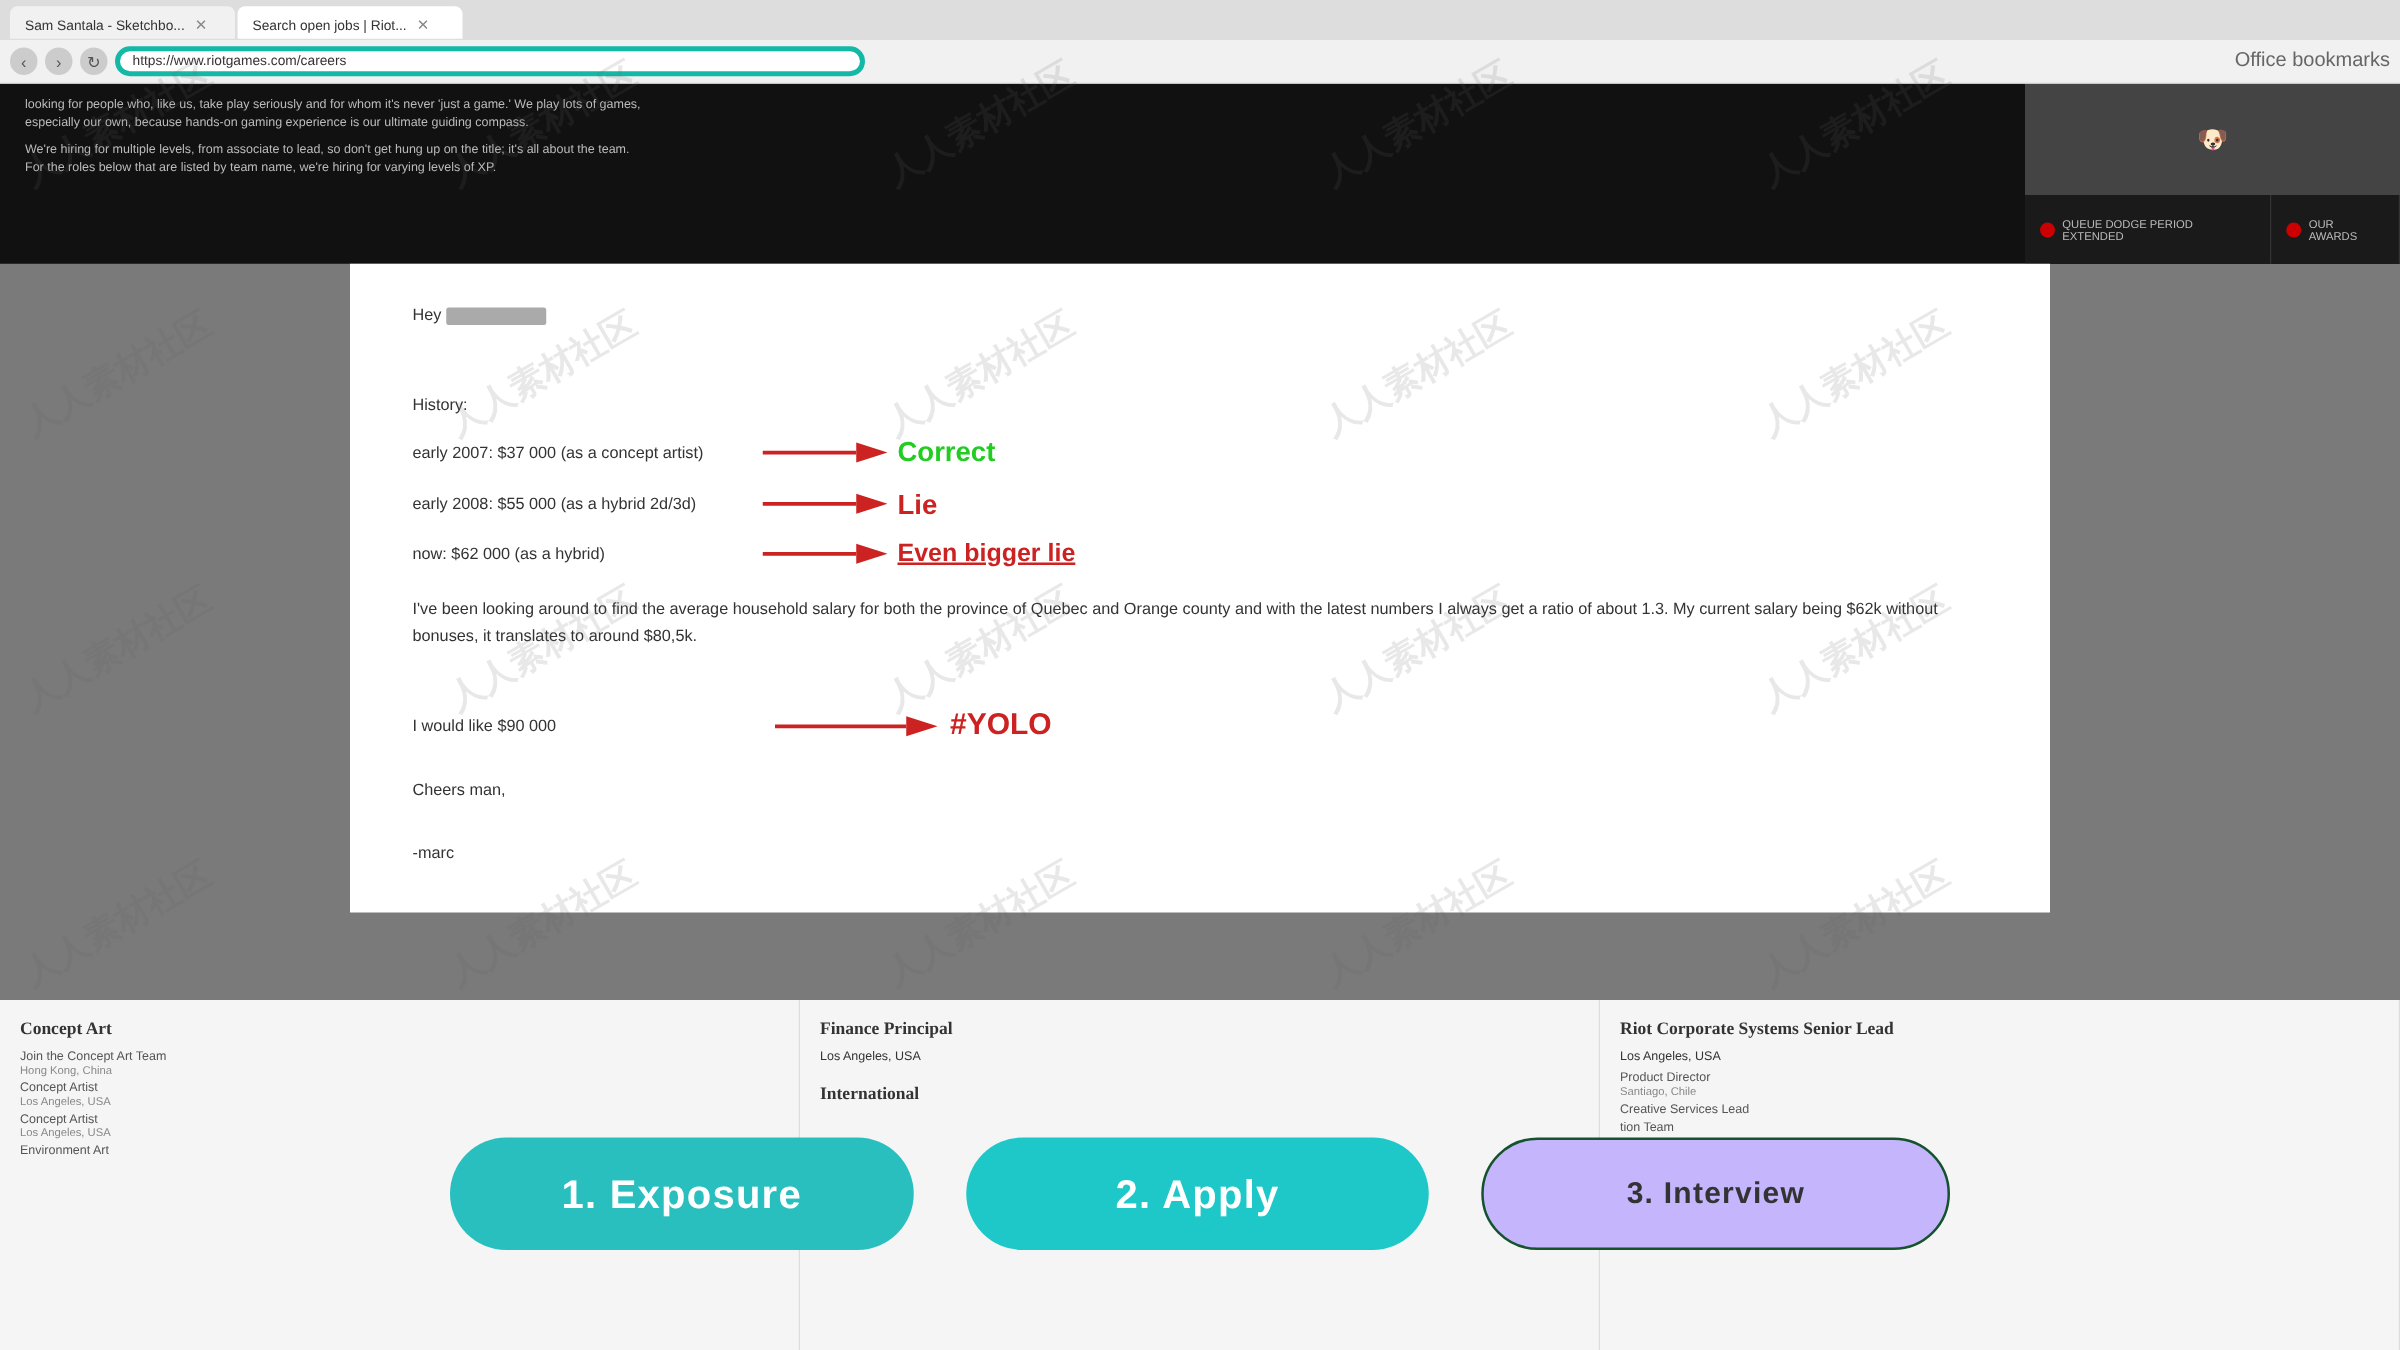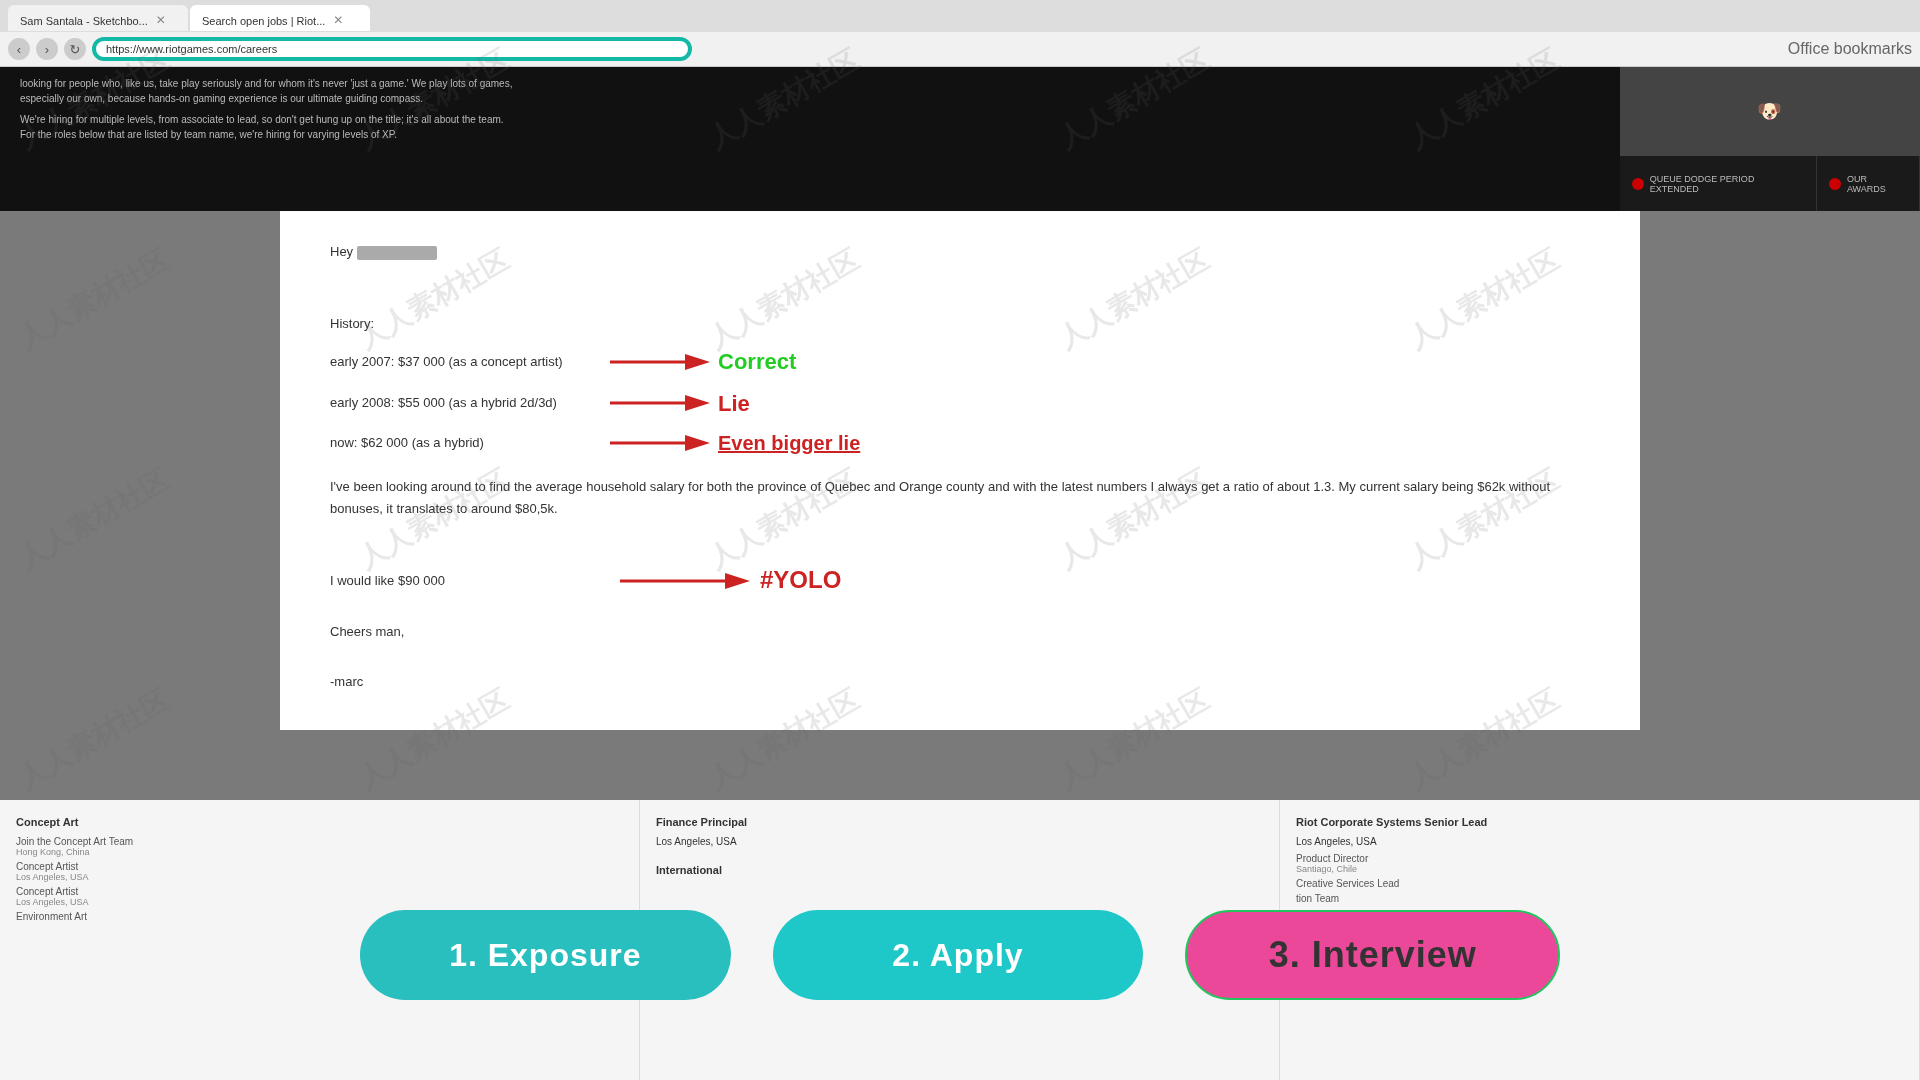--- a/index.html
+++ b/index.html
@@ -248,23 +248,24 @@
       overflow: hidden;
     }
     .riot-bottom-col {
       flex: 1;
       padding: 16px;
       border-right: 1px solid #ddd;
       font-size: 10px;
       color: #333;
     }
     .riot-bottom-col h4 {
-      font-size: 11px;
+      font-size: 14px;
       font-weight: bold;
       margin-bottom: 8px;
+      font-family: Liberation Serif, serif;
     }
     .riot-bottom-col ul {
       list-style: none;
       padding: 0;
     }
     .riot-bottom-col ul li {
       margin-bottom: 4px;
       color: #555;
     }
     .riot-bottom-col ul li .job-loc {
@@ -304,24 +305,24 @@
       border-radius: 50px;
       font-size: 32px;
       font-weight: bold;
       color: #fff;
       cursor: pointer;
       letter-spacing: 1px;
     }
     .btn-interview {
       flex: 1;
       height: 90px;
-      background: #ec4899;
-      border: 2px solid #22c55e;
+      background: #c4b5fd;
+      border: 2px solid #14532d;
       border-radius: 50px;
-      font-size: 36px;
+      font-size: 24px;
       font-weight: bold;
       color: #333;
       cursor: pointer;
       letter-spacing: 1px;
     }
 
     
     .watermark-overlay {
       position: absolute;
       top: 0; left: 0;

